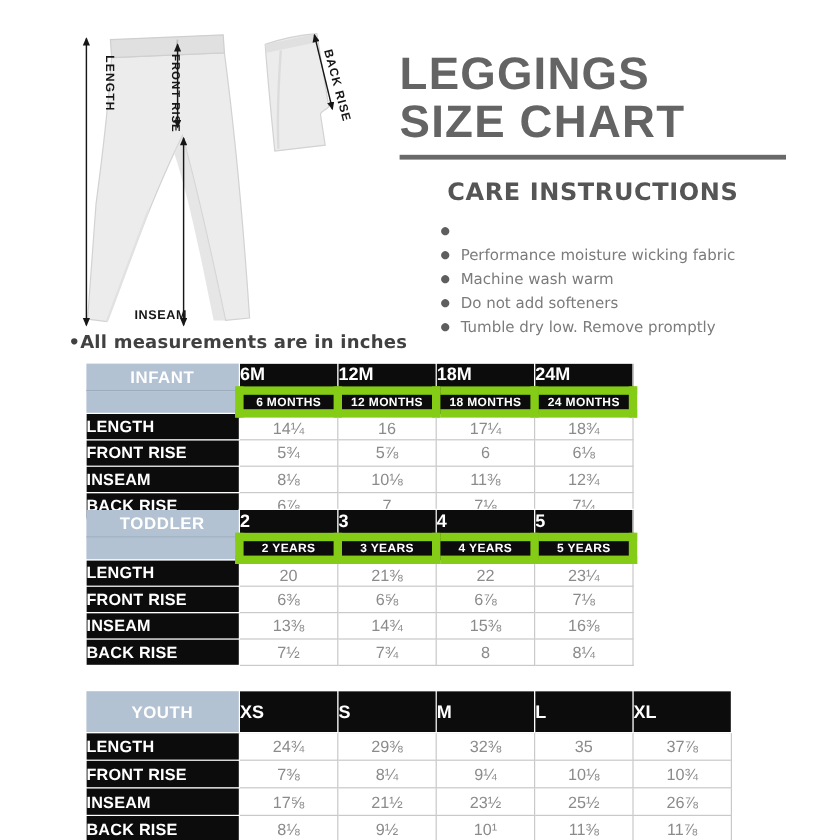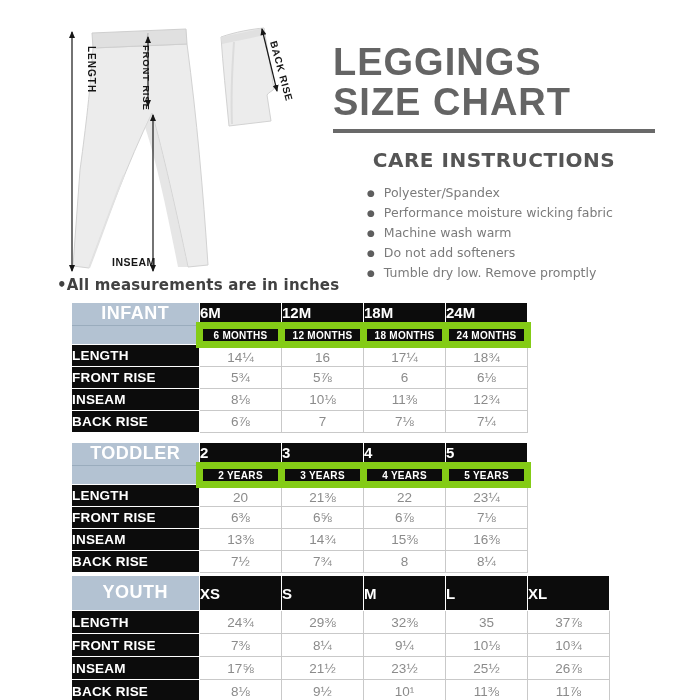--- a/index.html
+++ b/index.html
@@ -21,21 +21,21 @@
     font-size:20px;color:var(--care_heading_gray,#555);letter-spacing:.5px;text-align:center;}
   .care-list{margin-top:11px;padding-left:34px;}
   .care-item{display:flex;align-items:flex-start;font-family:"DejaVu Sans",sans-serif;
     font-size:12.5px;line-height:19px;color:var(--care_text_gray,#7b7b7b);}
   .care-item .dot{color:#5e5e5e;font-size:9px;line-height:19px;margin-right:9px;margin-top:1px;}
 
   
   .size-table{position:absolute;left:71px;border-collapse:collapse;table-layout:fixed;}
   .size-table td{padding:0;vertical-align:middle;}
   .group-cell{background:var(--accent_blue,#b3c2d2);color:#fff;font-weight:bold;
-    font-size:18px;text-align:center;letter-spacing:.5px;}
+    font-size:14px;text-align:center;letter-spacing:.5px;}
   .group-sub{border-top:1px solid #9aacbd;}
   .size-cell{background:var(--cell_black,#0c0c0c);color:#fff;font-weight:bold;font-size:15px;
     text-align:left;border:1px solid #fff;}
   .sub-cell{background:var(--cell_black,#0c0c0c);color:#fff;font-weight:bold;font-size:10px;
     text-align:center;border:7px solid #84cc16;letter-spacing:.3px;}
   .label-cell{background:var(--cell_black,#0c0c0c);color:#fff;font-weight:bold;font-size:13.5px;
     text-align:left;padding-left:10px;border:1px solid #fff;letter-spacing:.2px;}
   .value-cell{background:#fff;color:var(--value_gray,#8b8b8b);font-size:13.5px;
     text-align:center;border:1px solid #c9c9c9;margin-left:30px;}
 
@@ -89,21 +89,20 @@
   <div class="rightcol">
     <div class="title">
       <div>LEGGINGS</div>
       <div>SIZE CHART</div>
     </div>
     <div class="rule"></div>
     <div class="care-heading">CARE INSTRUCTIONS</div>
     <div class="care-list" id="care-list">
         <div class="care-item">
           <span class="dot">●</span>
-          <span>Polyester/Spandex</span>
         </div>
         <div class="care-item">
           <span class="dot">●</span>
           <span>Performance moisture wicking fabric</span>
         </div>
         <div class="care-item">
           <span class="dot">●</span>
           <span>Machine wash warm</span>
         </div>
         <div class="care-item">
@@ -163,21 +162,21 @@
         </tr>
         <tr style="height: 22px;">
           <td class="label-cell">BACK RISE</td>
           <td class="value-cell">6⅞</td>
           <td class="value-cell">7</td>
           <td class="value-cell">7⅛</td>
           <td class="value-cell">7¼</td>
         </tr>
       </tbody>
     </table>
-    <table class="size-table" style="top: 442px;">
+    <table class="size-table" style="top: 424px;">
       <colgroup>
         <col style="width: 128px;">
         <col style="width: 82px;">
         <col style="width: 82px;">
         <col style="width: 82px;">
         <col style="width: 82px;">
       </colgroup>
       <tbody>
         <tr style="height: 23px;">
           <td class="group-cell">TODDLER</td>

